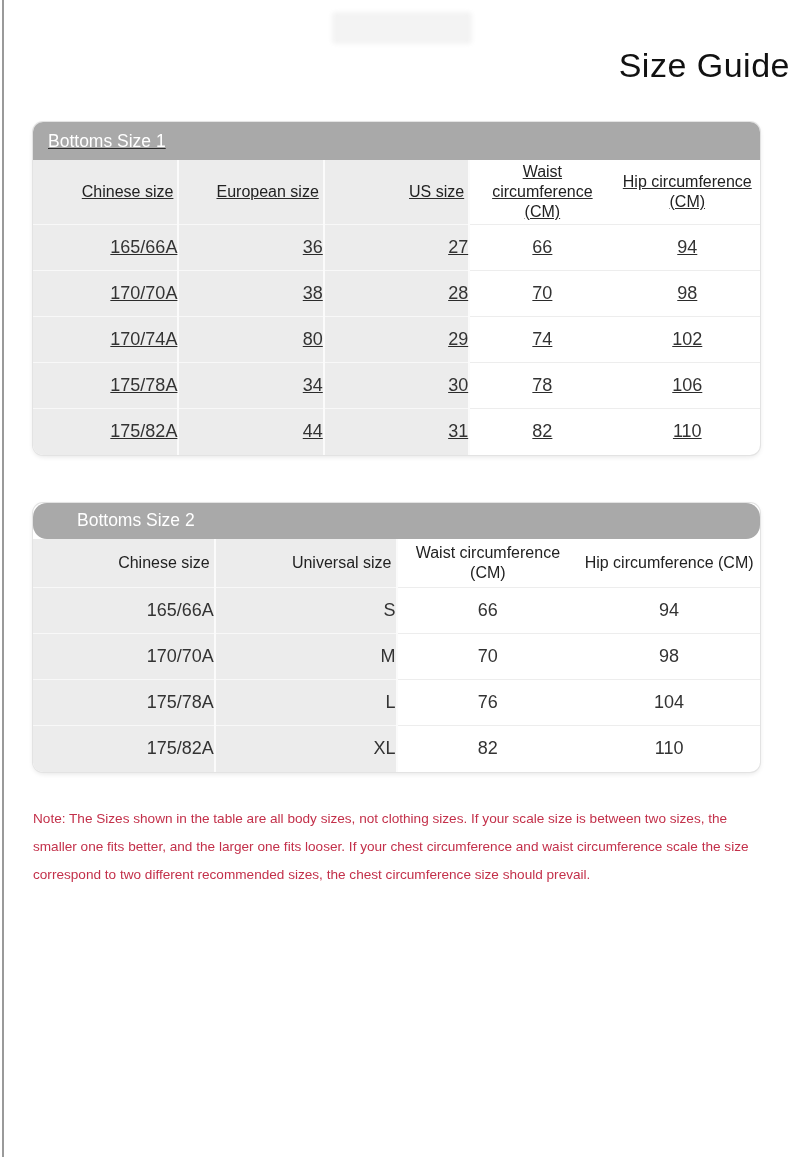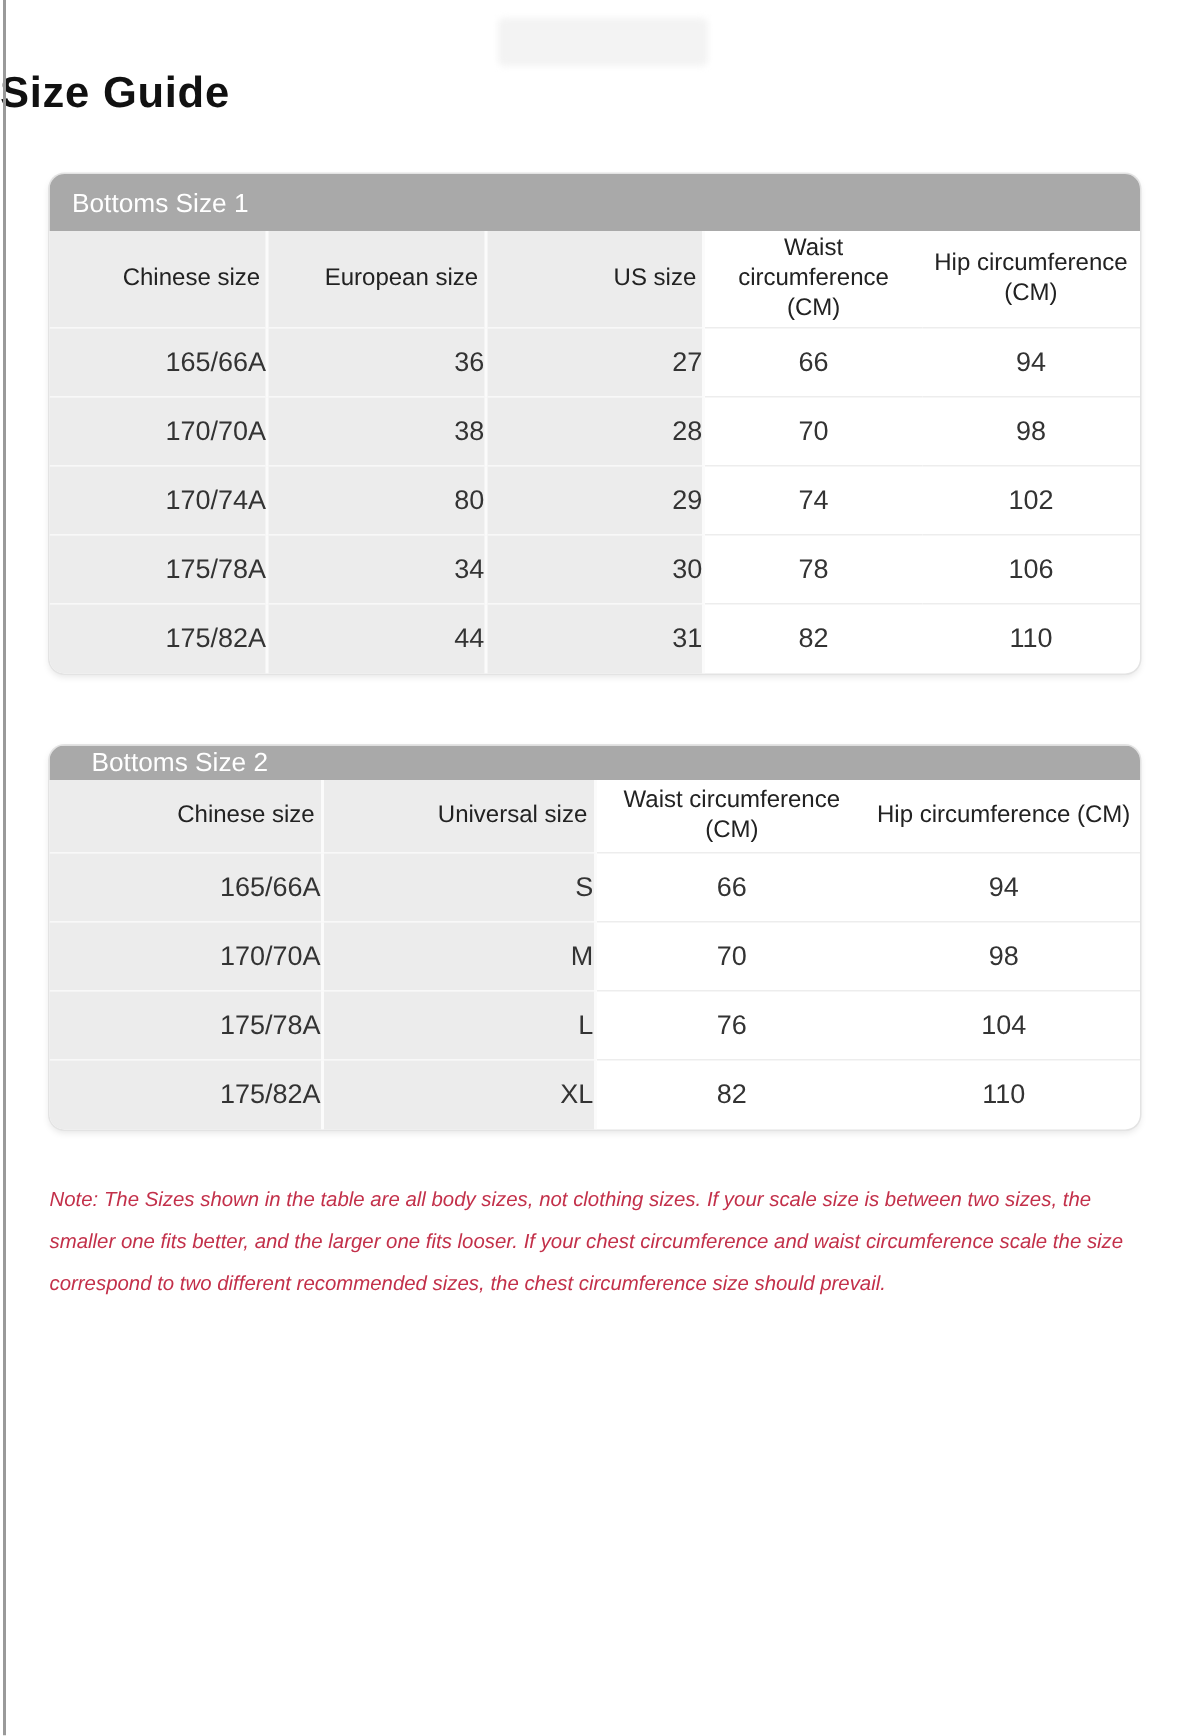--- a/index.html
+++ b/index.html
@@ -20,47 +20,47 @@
   }
   .watermark {
     position: absolute;
     left: 332px; top: 12px;
     width: 140px; height: 32px;
     background: #f3f3f3;
     border-radius: 4px;
     filter: blur(2px);
   }
   .page-title {
-    text-align: left;
+    text-align: right;
     padding-top: 46px;
-    font-size: 29px;
-    font-weight: bold;
+    font-size: 34px;
+    font-weight: normal;
     color: #111;
     letter-spacing: 0.5px;
   }
   .size-card {
     width: 727px;
     margin-left: 33px;
     border-radius: 10px;
     overflow: hidden;
     box-shadow: 0 0 0 1px #e3e3e3, 0 2px 5px rgba(0,0,0,0.10);
     background: #fff;
   }
-  .card-1 { margin-top: 37px; }
+  .card-1 { margin-top: 37px; text-decoration: underline; }
   .card-2 { margin-top: 48px; }
   .card-bar {
     height: 38px;
     background: #a9a9a9;
     color: #ffffff;
     font-size: 17.5px;
     display: flex;
     align-items: center;
     padding-left: 15px;
   }
-  .card-2 .card-bar { height: 23px; padding-left: 28px; }
+  .card-2 .card-bar { height: 36px; padding-left: 44px; border-radius: 14px; }
   table {
     width: 100%;
     border-collapse: collapse;
     table-layout: fixed;
   }
   th, td {
     text-align: center;
     vertical-align: middle;
     font-weight: normal;
   }
@@ -84,21 +84,20 @@
     border-right: 2px solid #fbfbfb;
     text-align: right;
   }
   tr:last-child td { border-bottom: none; }
   .note {
     margin: 33px 30px 0 33px;
     width: 727px;
     font-size: 13.6px;
     line-height: 28px;
     color: #c3304a;
-    font-style: italic;
   }
 </style>
 </head>
 <body>
 
 <div class="left-edge-line"></div>
 <div class="watermark"></div>
 
 <h1 class="page-title">Size Guide</h1>
 

